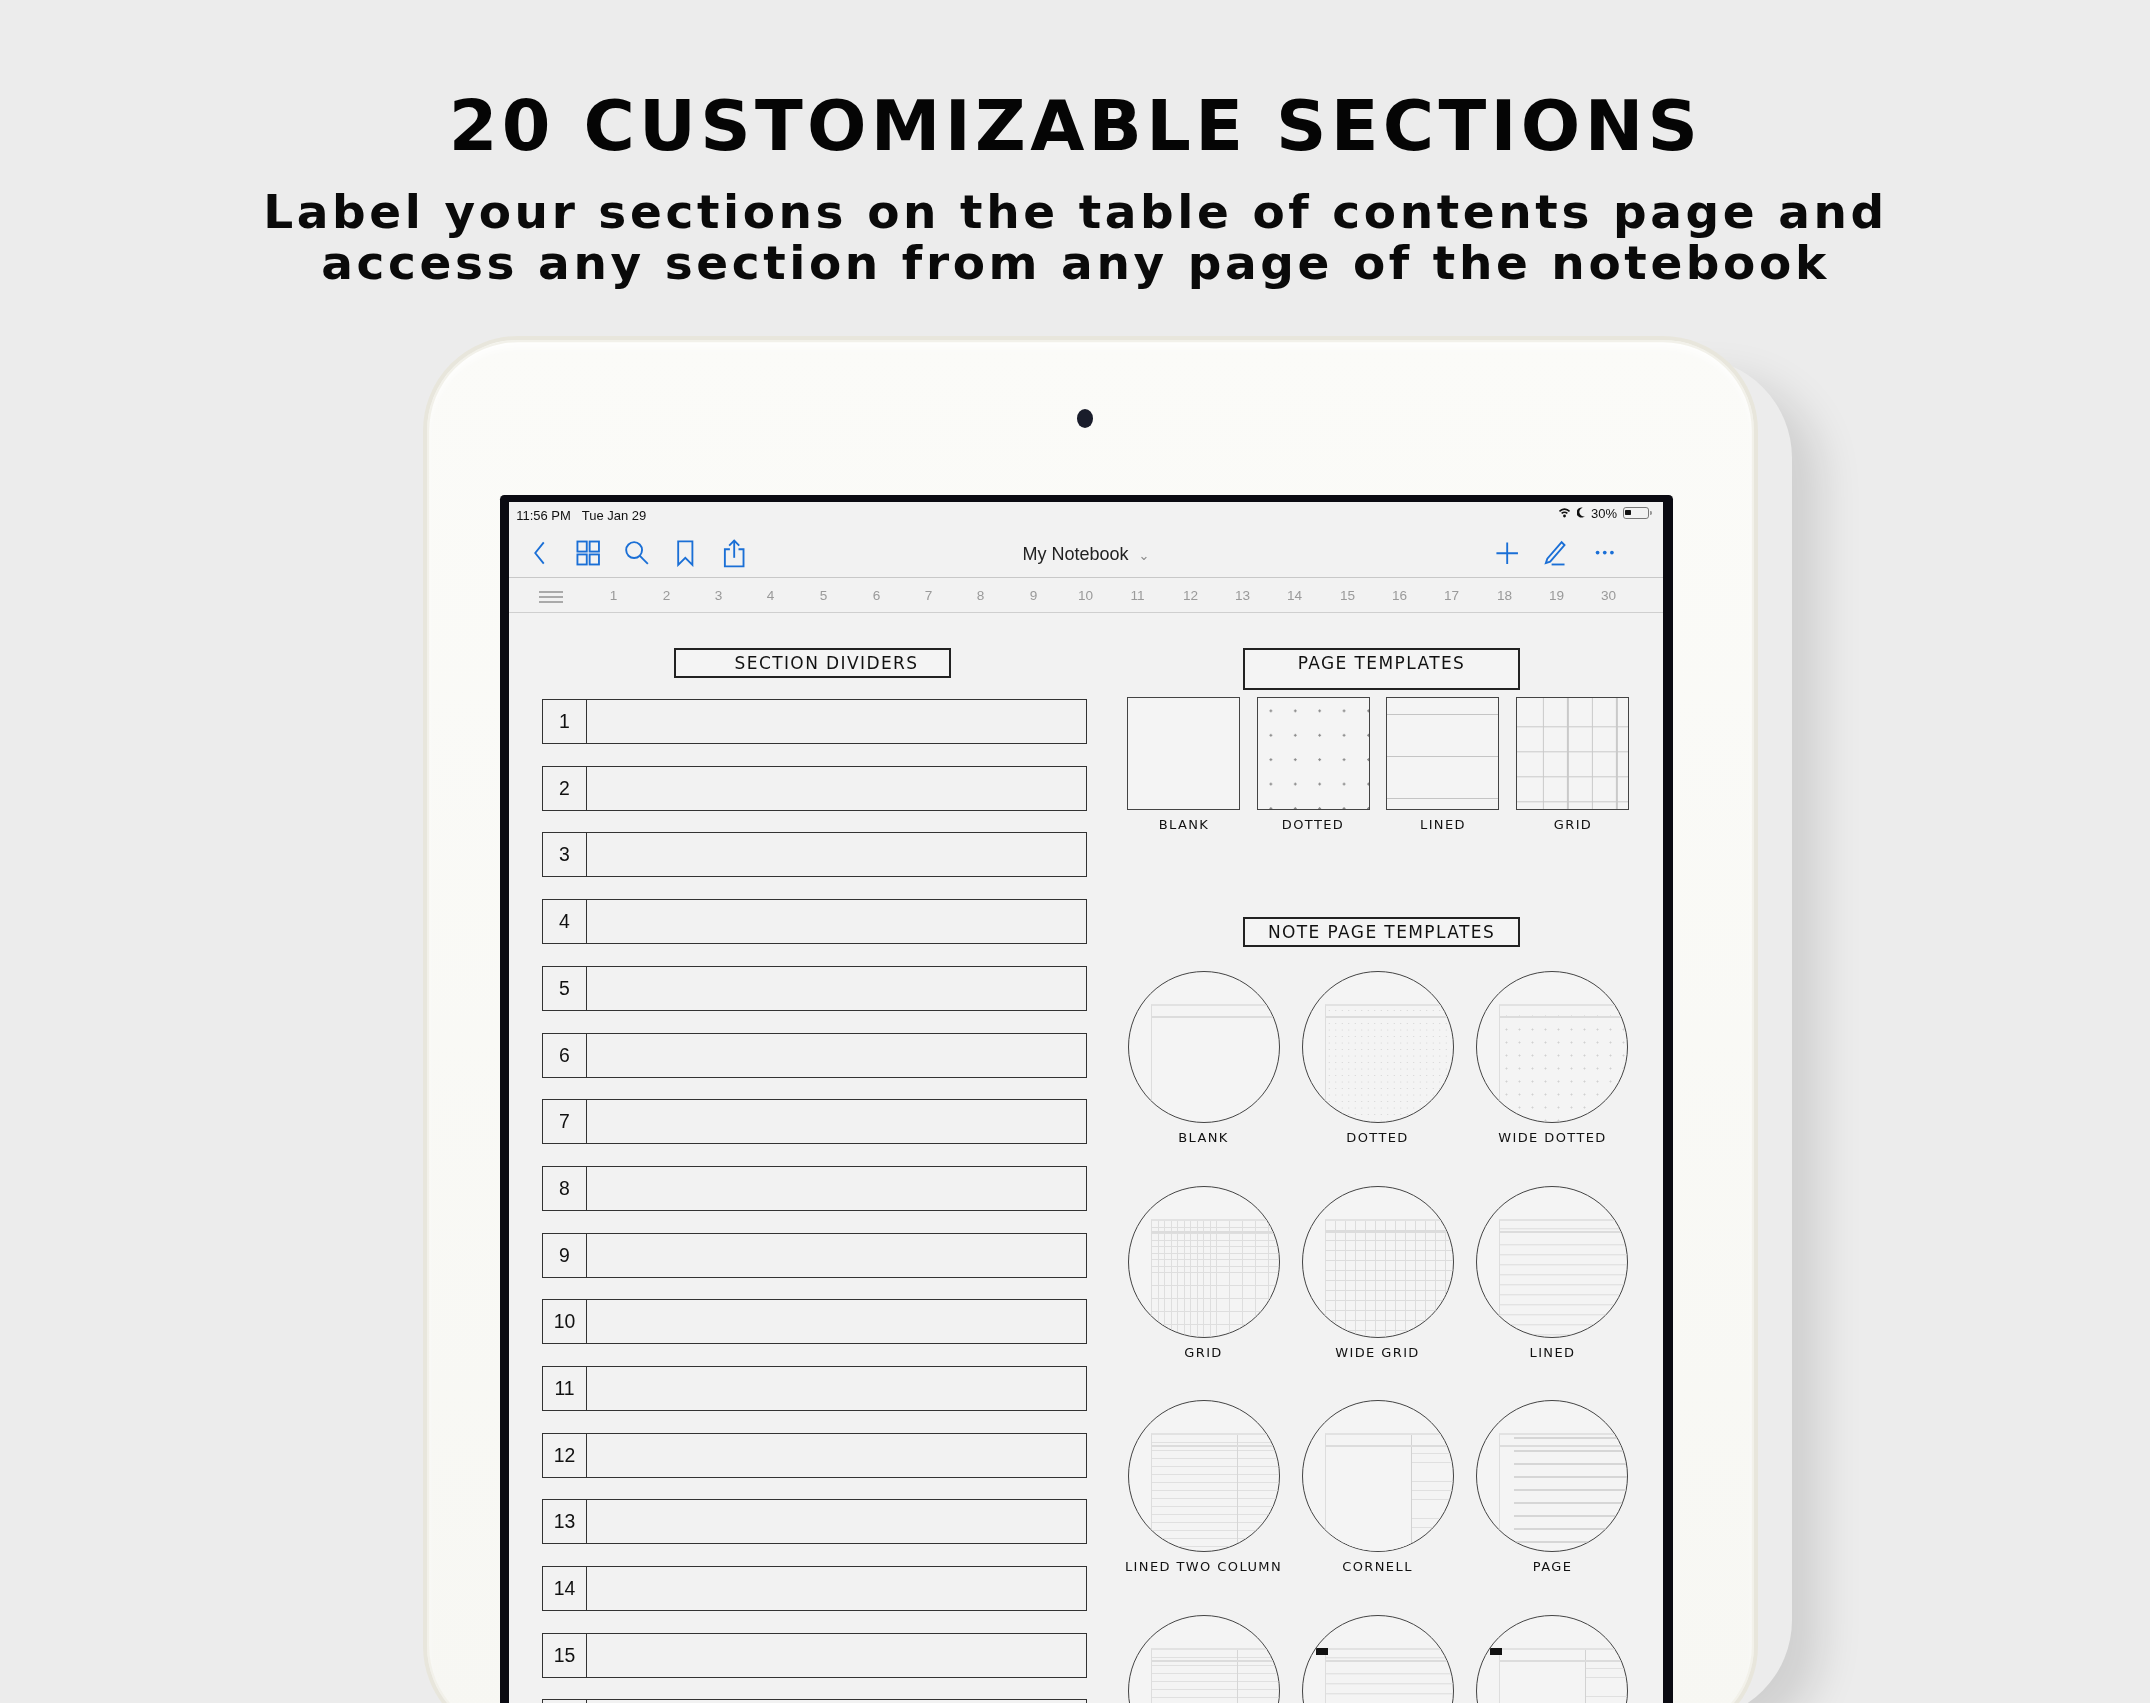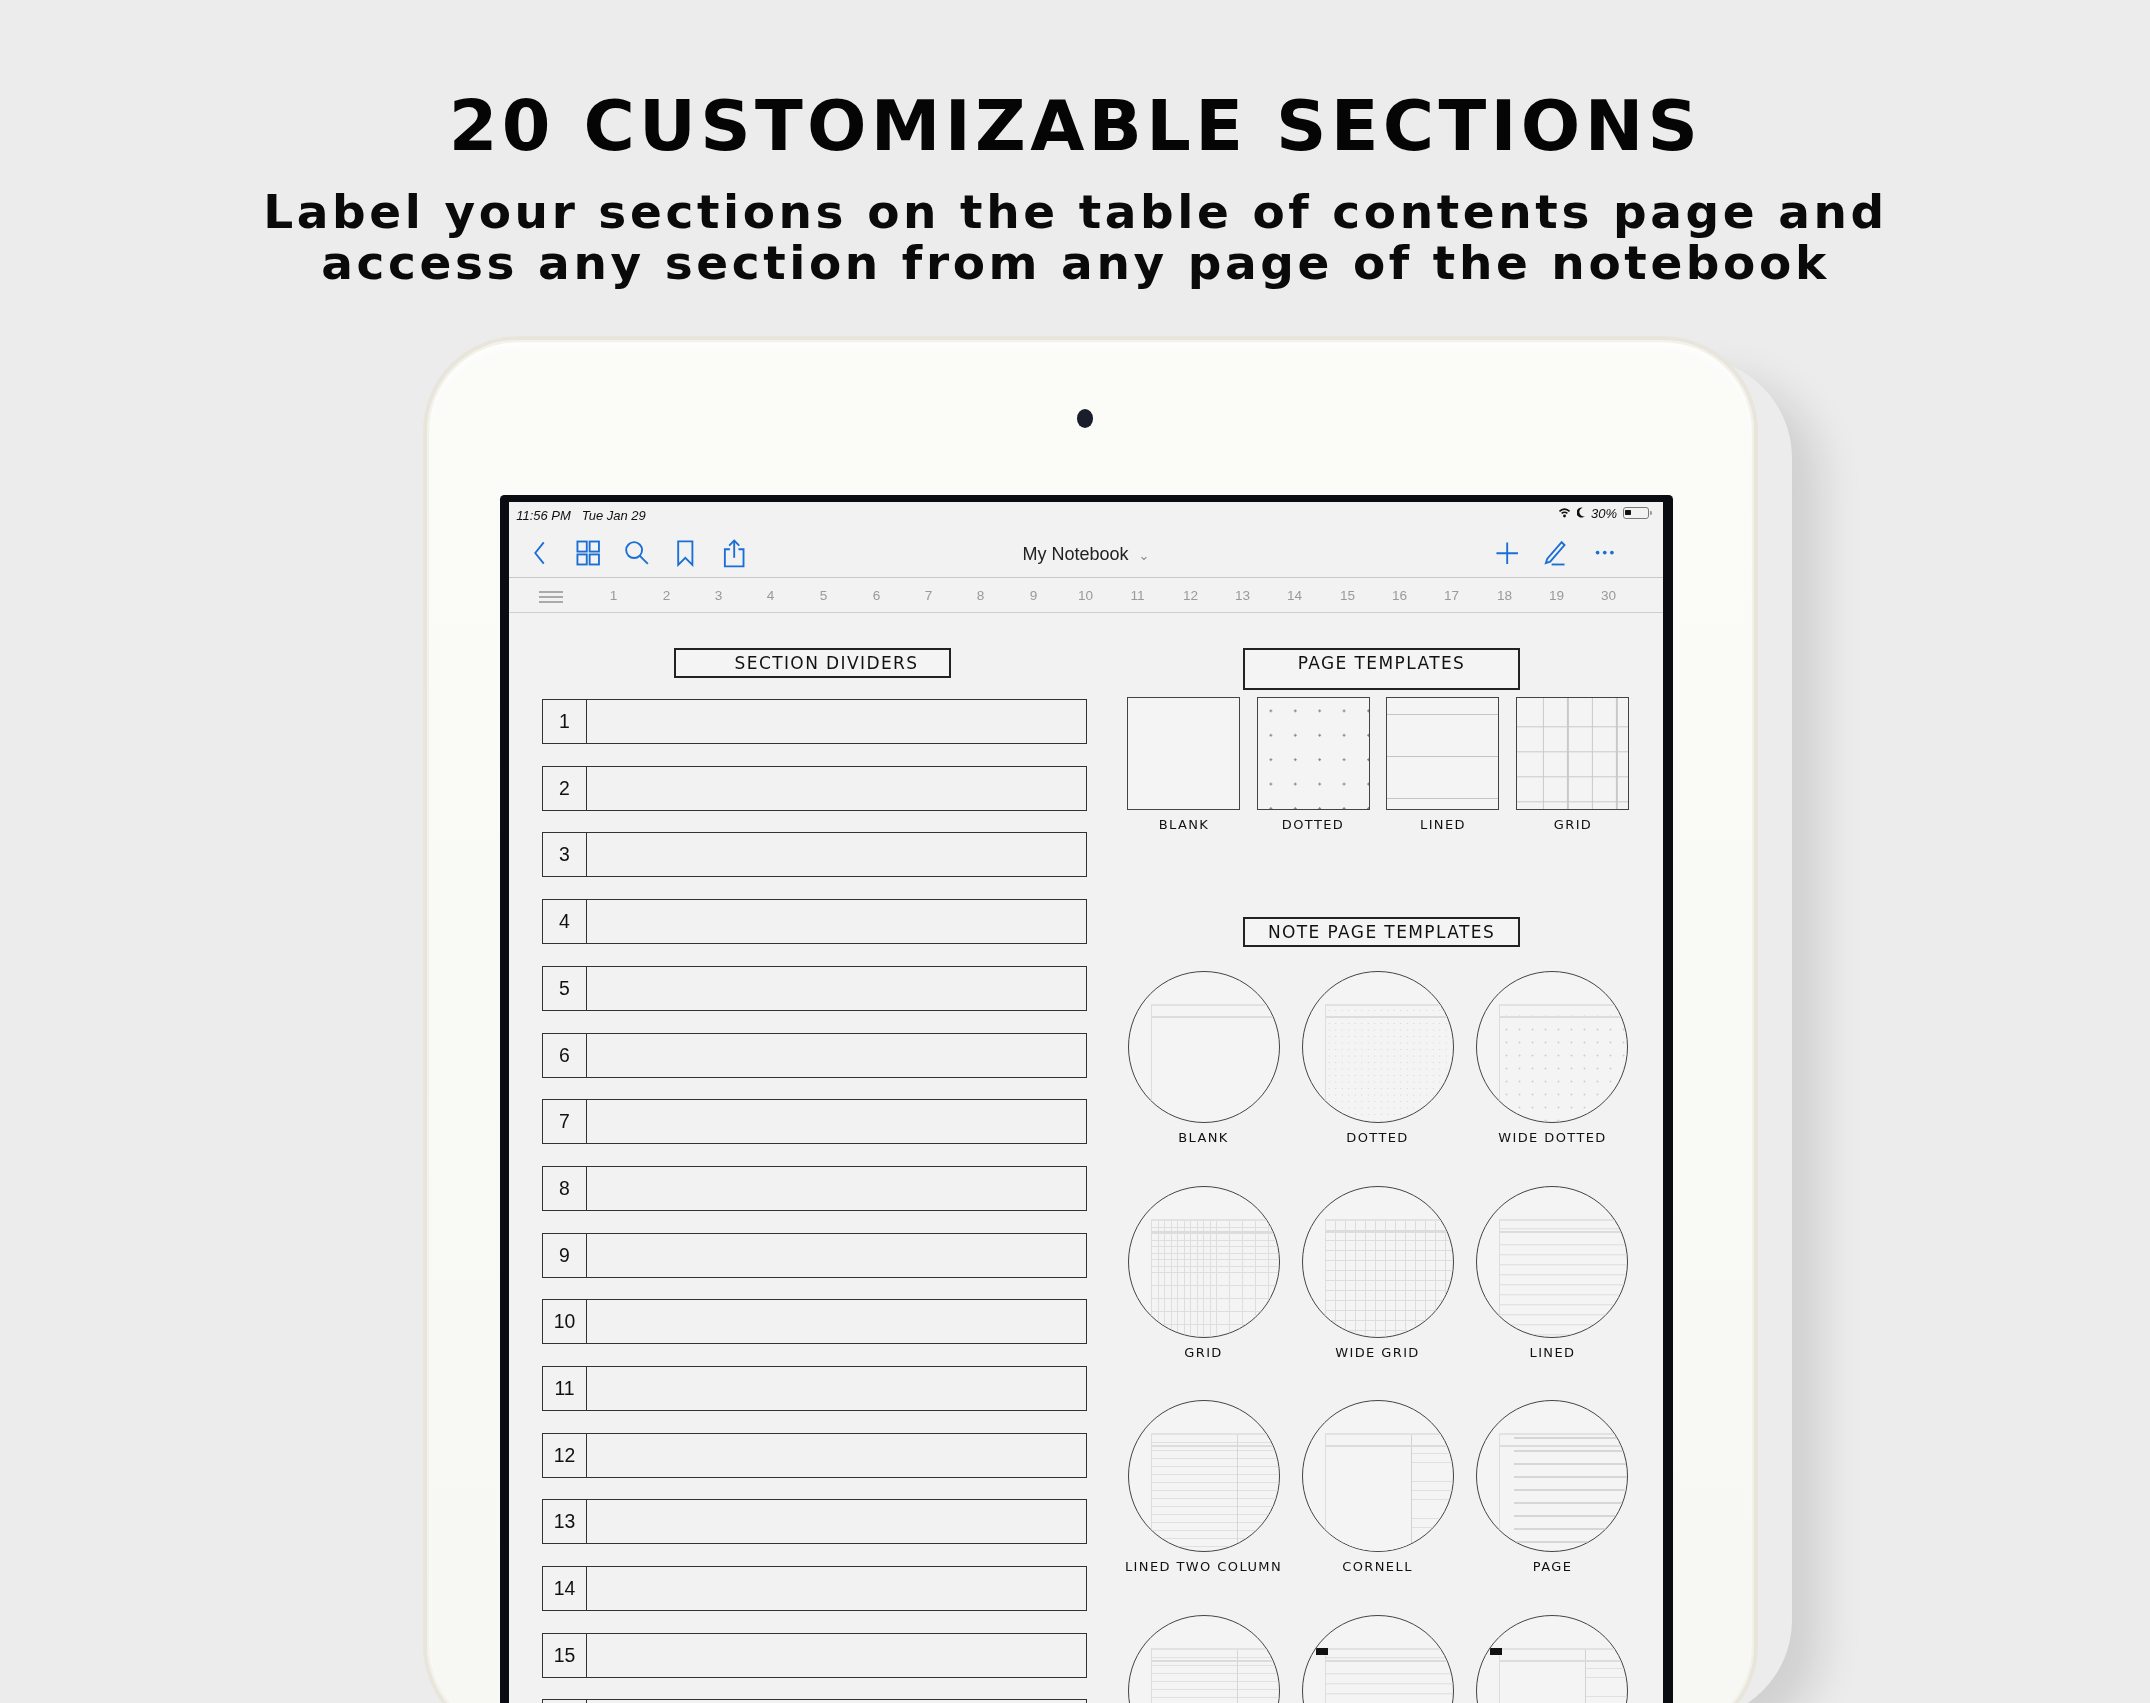--- a/index.html
+++ b/index.html
@@ -42,21 +42,21 @@
   .screen-bezel {
     position: absolute; left: 500px; top: 495px; width: 1173px; height: 1233px;
     background: #0b0b12; border-radius: 4.3px 4.3px 0 0;
   }
   .screen {
     position: absolute; left: 509px; top: 502px; width: 1154px; height: 1219px;
     background: #f2f2f2; overflow: hidden;
   }
 
   
-  .status-bar { position: absolute; left: 0; top: 0; width: 1154px; height: 26px; font-style: italic; }
+  .status-bar { position: absolute; left: 0; top: 0; width: 1154px; height: 26px; }
   .status-time {
     position: absolute; left: 7.2px; top: 5.7px; font-size: 13px;
     font-family: "Liberation Sans", sans-serif; color: #111;
   }
   .status-right {
     position: absolute; right: 14.3px; top: 3.6px; display: flex; align-items: center; gap: 5.7px;
     font-size: 13px; font-family: "Liberation Sans", sans-serif; color: #111;
   }
   .battery {
     width: 26px; height: 11.5px; border: 1.4px solid #777; border-radius: 2.9px; position: relative;

